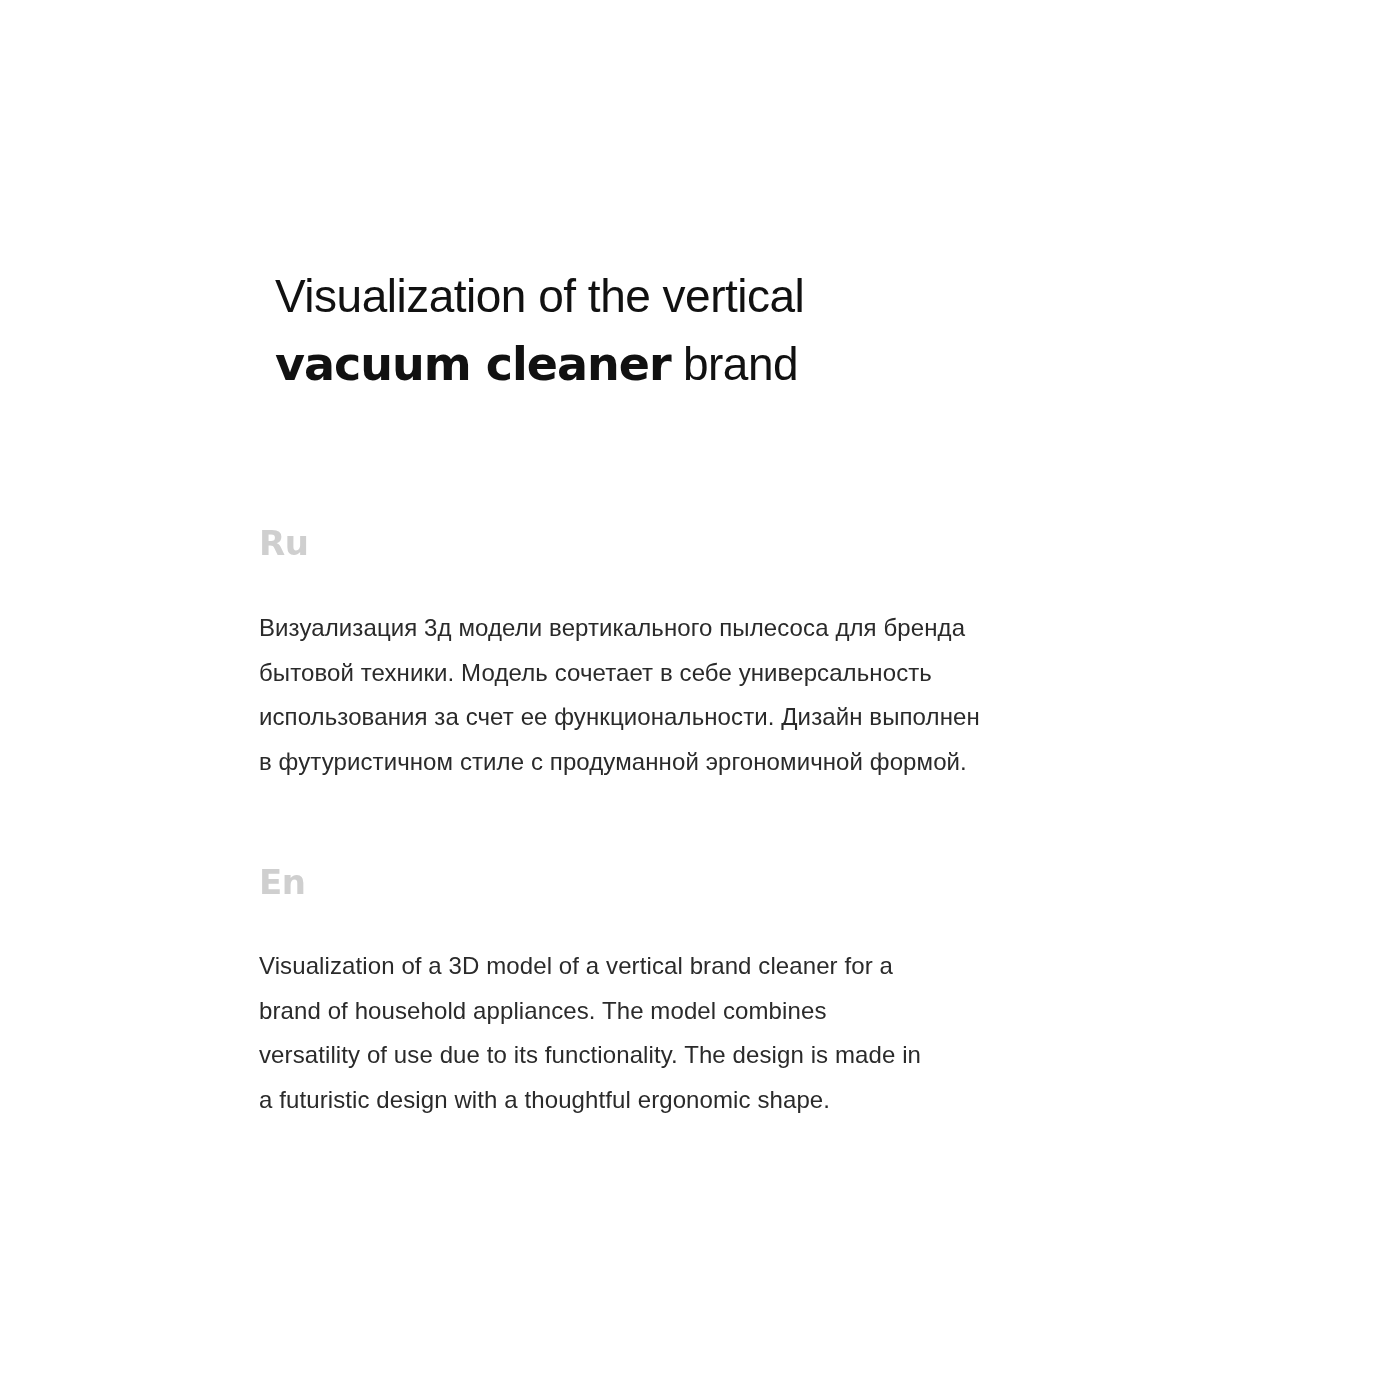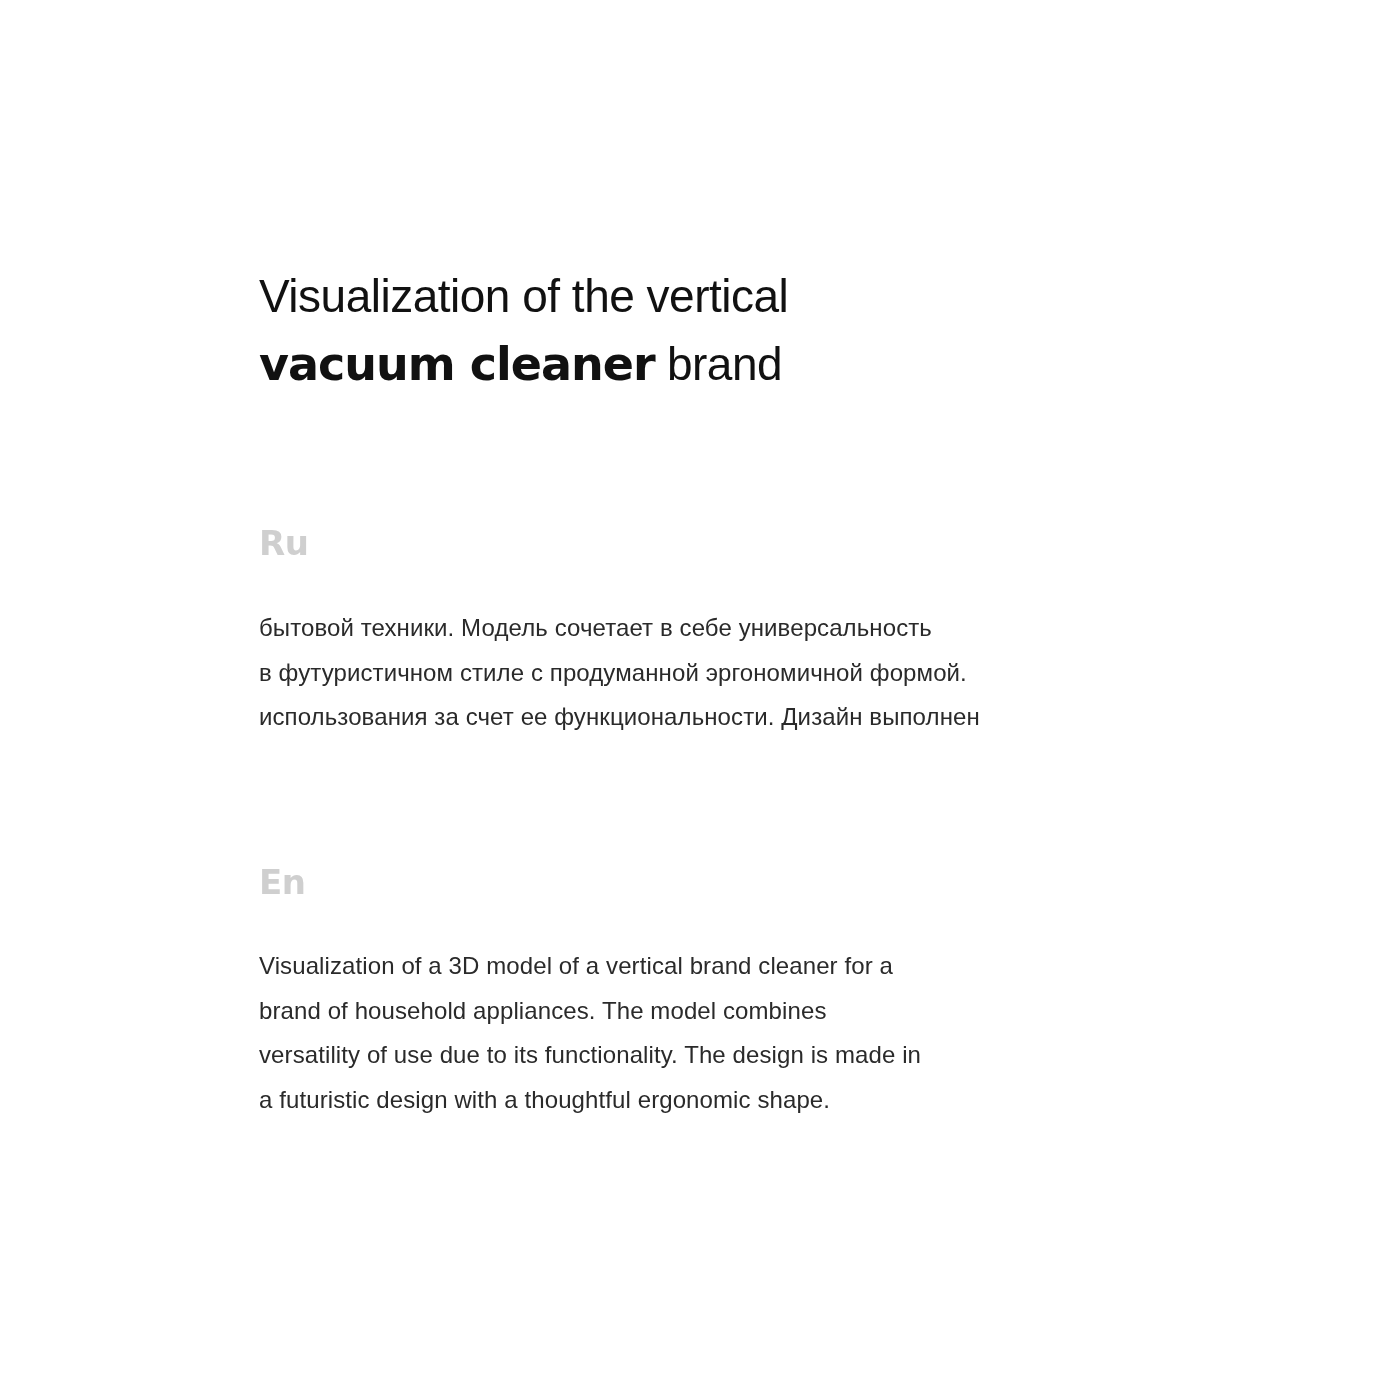--- a/index.html
+++ b/index.html
@@ -15,21 +15,21 @@
       font-family: "DejaVu Sans", "Liberation Sans", sans-serif;
     }
     .page {
       position: absolute;
       left: 259px;
       top: 0;
       width: 900px;
     }
     .title {
       position: absolute;
-      left: 0;
+      left: 16px;
       top: 262px;
       margin: 0;
       font-weight: 300;
       font-size: 46px;
       line-height: 68px;
       color: #111111;
       letter-spacing: -0.5px;
       white-space: nowrap;
       font-family: "Liberation Sans", sans-serif;
     }
@@ -76,23 +76,24 @@
 <body>
 
 <div class="page">
   <h1 class="title">
     <span class="light">Visualization of the vertical</span><br>
     <span class="bold">vacuum cleaner</span><span class="light"> brand</span>
   </h1>
 
   <h2 class="lang-label lang-ru">Ru</h2>
   <p class="para para-ru">
+    <span>Визуализация 3д модели вертикального пылесоса для бренда</span>
     <span>бытовой техники. Модель сочетает в себе универсальность</span>
+    <span>использования за счет ее функциональности. Дизайн выполнен</span>
     <span>в футуристичном стиле с продуманной эргономичной формой.</span>
-    <span>использования за счет ее функциональности. Дизайн выполнен</span>
   </p>
 
   <h2 class="lang-label lang-en">En</h2>
   <p class="para para-en">
     <span>Visualization of a 3D model of a vertical brand cleaner for a</span>
     <span>brand of household appliances. The model combines</span>
     <span>versatility of use due to its functionality. The design is made in</span>
     <span>a futuristic design with a thoughtful ergonomic shape.</span>
   </p>
 </div>

